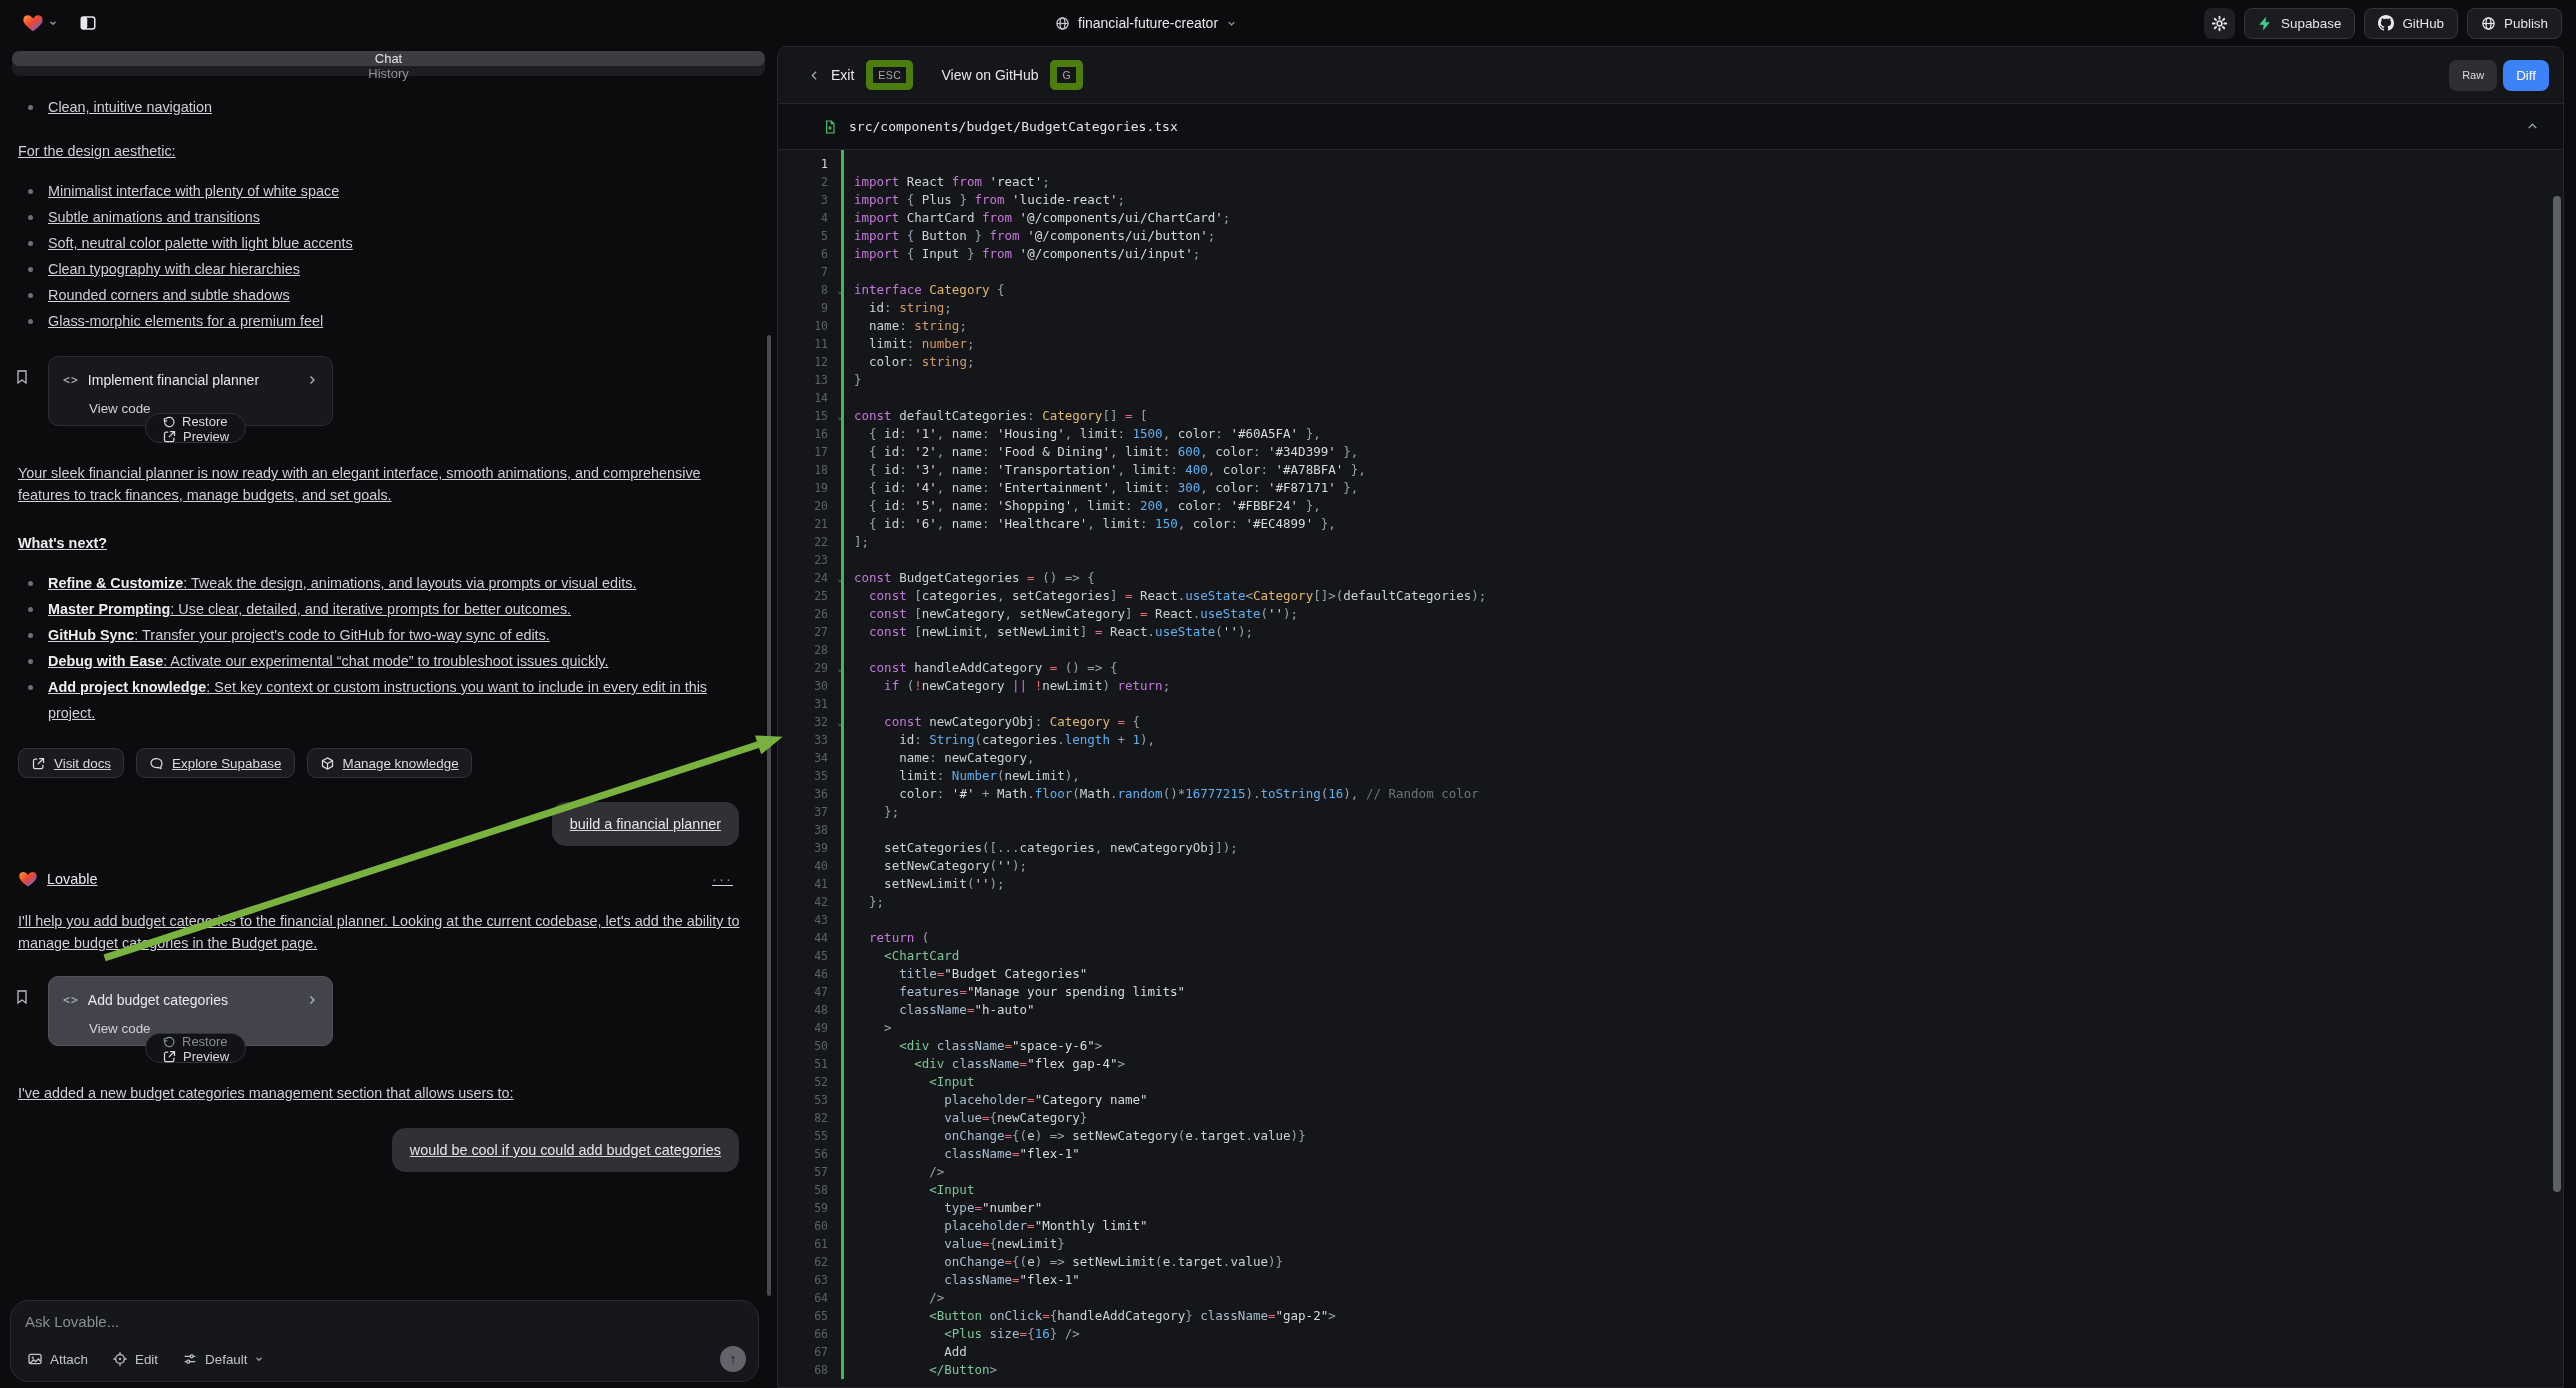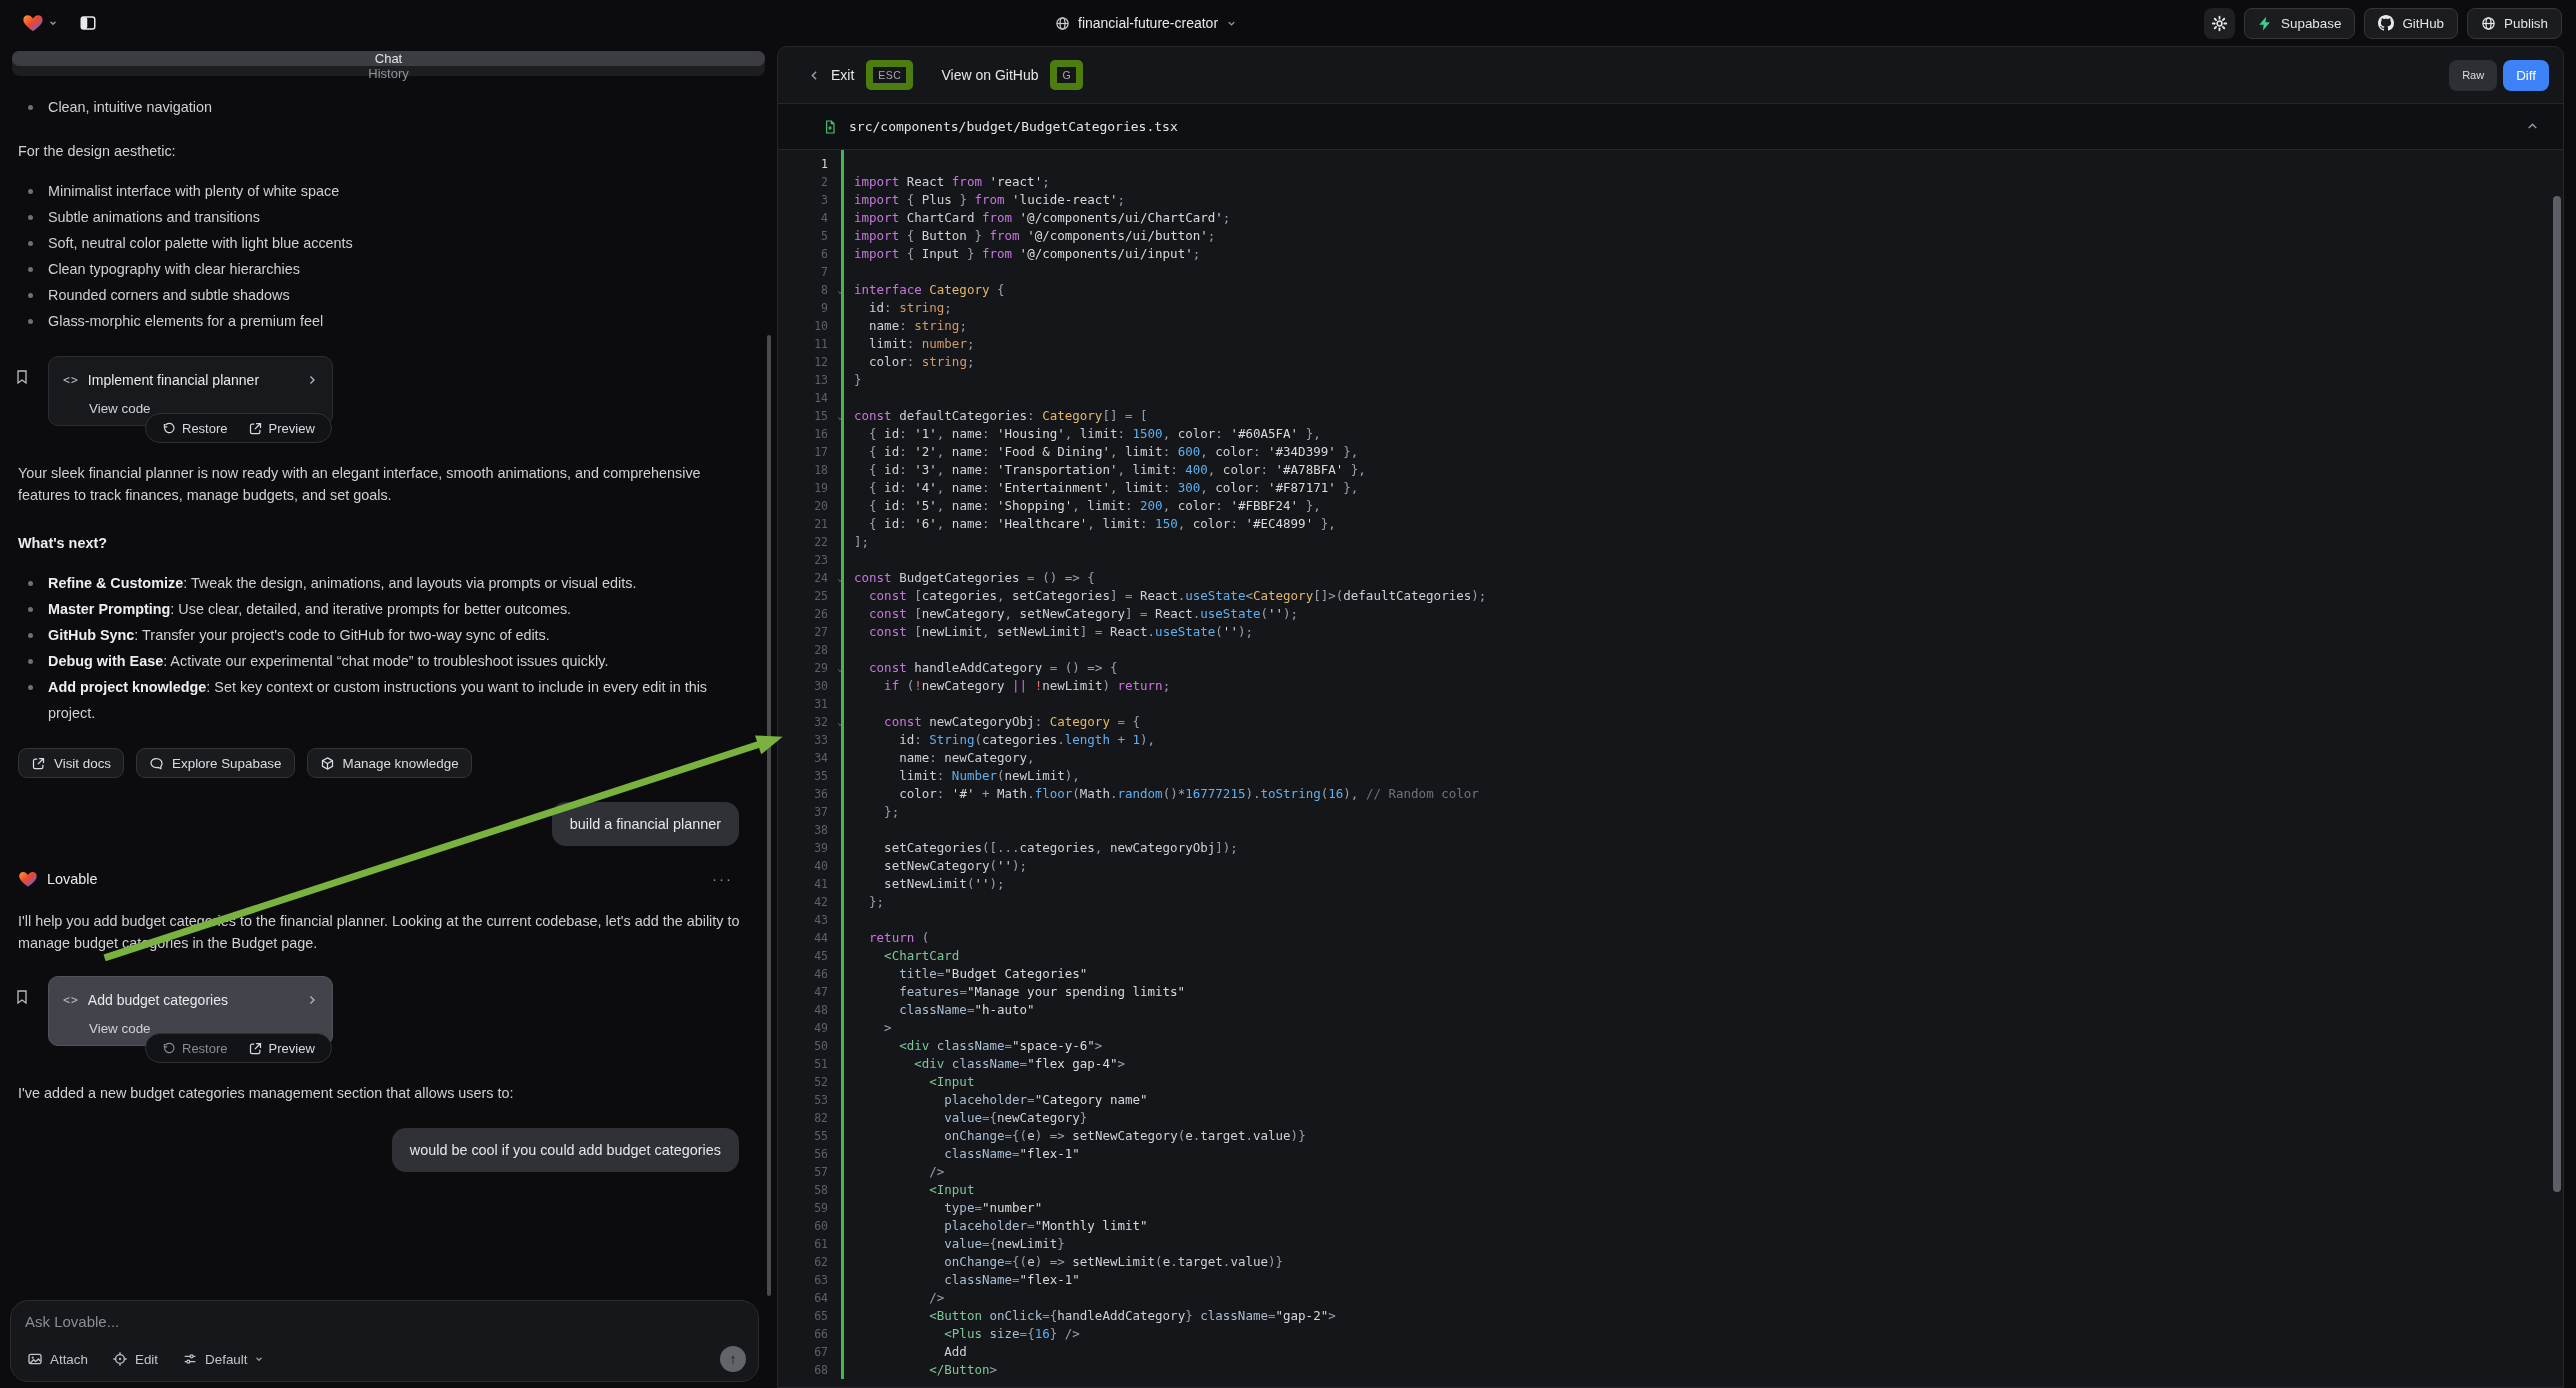--- a/index.html
+++ b/index.html
@@ -19,21 +19,21 @@
   .tb-right{position:absolute;right:14px;top:0;height:46px;display:flex;align-items:center;gap:9px;}
   .tb-btn{height:31px;display:flex;align-items:center;gap:8px;padding:0 13px;border:1px solid #35363c;
     border-radius:8px;background:#1b1c20;color:#e3e4e7;font-size:13.4px;cursor:pointer;}
   .icon-btn{width:31px;height:31px;border-radius:8px;background:#1f2024;display:flex;align-items:center;justify-content:center;cursor:pointer;}
   
   .chat-panel{position:absolute;left:0;top:46px;width:775px;bottom:0;background:#0c0c0e;}
   .tabs{position:absolute;left:12px;right:10px;top:5px;height:25px;background:#1d1e22;border-radius:8px;display:flex;flex-direction:column;}
   .tab{flex:1;display:flex;align-items:center;justify-content:center;font-size:13px;color:#8f9196;border-radius:7px;cursor:pointer;}
   .tab.active{background:#3c3d43;color:#e2e3e6;}
   .chat-scroll{position:absolute;left:0;right:10px;top:36px;bottom:96px;overflow:hidden;}
-  .chat-content{padding:12px 22px 0 18px;font-size:14.4px;line-height:22px;}
+  .chat-content{padding:12px 22px 0 18px;font-size:14.4px;line-height:22px;text-decoration:underline;}
   .b-para{margin-top:20px;max-width:732px;color:#cfd0d5;}
   .b-heading{margin-top:26px;font-weight:bold;color:#ededf0;}
   .b-bullets{margin-top:16px;list-style:none;}
   .b-bullets li{position:relative;padding-left:30px;line-height:26px;color:#cfd0d5;}
   .b-bullets li::before{content:"";position:absolute;left:10px;top:11px;width:5px;height:5px;border-radius:50%;background:#6f7076;}
   .b-bullets.tight{margin-top:0;}
   .b-bullets b{color:#ededf0;}
   .b-actions{margin-top:22px;display:flex;gap:12px;}
   .action-btn{height:30px;display:flex;align-items:center;gap:8px;padding:0 12px;background:#1a1b1f;
     border:1px solid #33343a;border-radius:9px;color:#dcdde1;font-size:13.4px;cursor:pointer;}
@@ -46,21 +46,21 @@
   .vc-bookmark{position:absolute;left:-4px;top:12px;}
   .vc-card{position:absolute;left:30px;top:0;width:285px;height:70px;background:#18191d;border:1px solid #2c2d33;
     border-radius:10px;padding:12px 14px;cursor:pointer;}
   .vc-card.hl{background:#43444b;border-color:#52535a;}
   .vc-row1{display:flex;align-items:center;gap:9px;}
   .vc-code{font-family:"DejaVu Sans Mono",monospace;font-size:11.5px;color:#b6b8bf;letter-spacing:1px;}
   .vc-title{font-size:14px;color:#e8e9ec;}
   .vc-chev{margin-left:auto;}
   .vc-link{margin-top:7px;margin-left:26px;font-size:13.4px;color:#d0d1d6;cursor:pointer;}
   .vc-pill{position:absolute;left:127px;top:57px;height:30px;display:flex;background:#121316;
-    border:1px solid #303137;border-radius:16px;padding:0 6px;}
+    border:1px solid #303137;border-radius:16px;padding:0 6px;flex-direction:column;}
   .vc-pill button{display:flex;align-items:center;gap:6px;background:none;border:none;color:#dadbe0;
     font-size:13px;padding:0 10px;font-family:inherit;cursor:pointer;}
   .vc-pill button.dim{color:#898b92;}
   .chat-thumb{position:absolute;right:4px;top:289px;height:961px;width:4px;border-radius:2px;background:#4a4b51;}
   
   .ask-box{position:absolute;left:10px;right:16px;bottom:6px;height:82px;background:#16171a;border:1px solid #2b2c31;
     border-radius:18px;padding:12px 14px;}
   .ask-box textarea{width:95%;height:28px;background:transparent;border:none;outline:none;resize:none;
     color:#d5d6da;font-size:15px;font-family:"Liberation Sans",sans-serif;}
   .ask-box textarea::placeholder{color:#8b8d95;}

